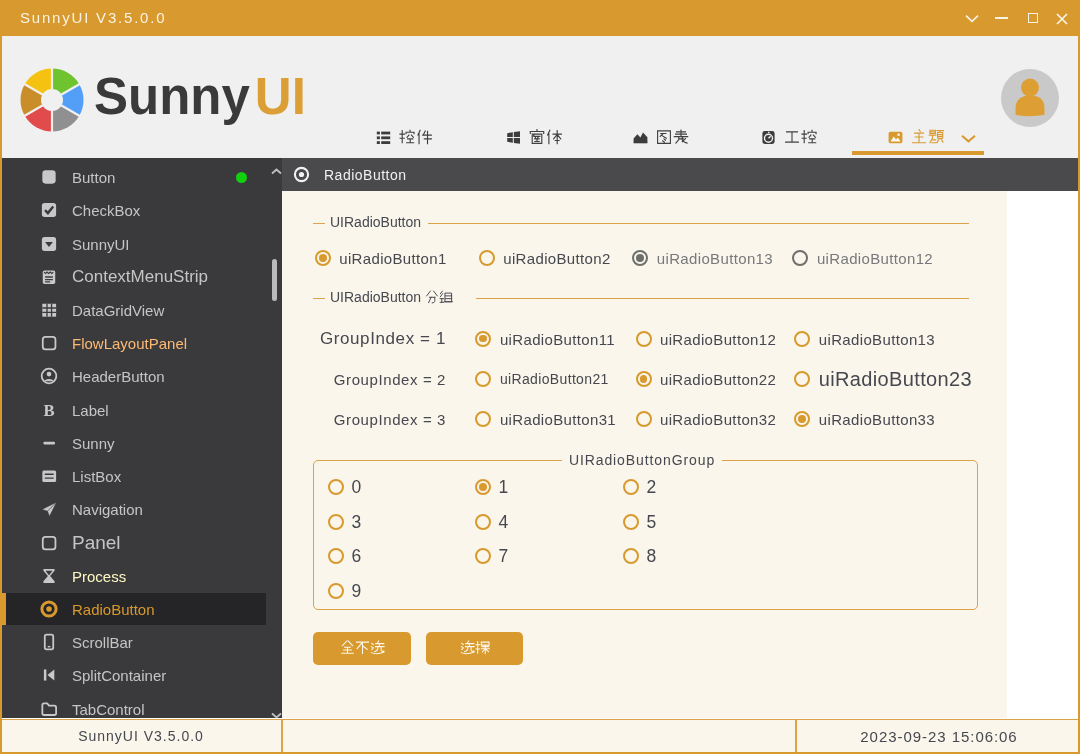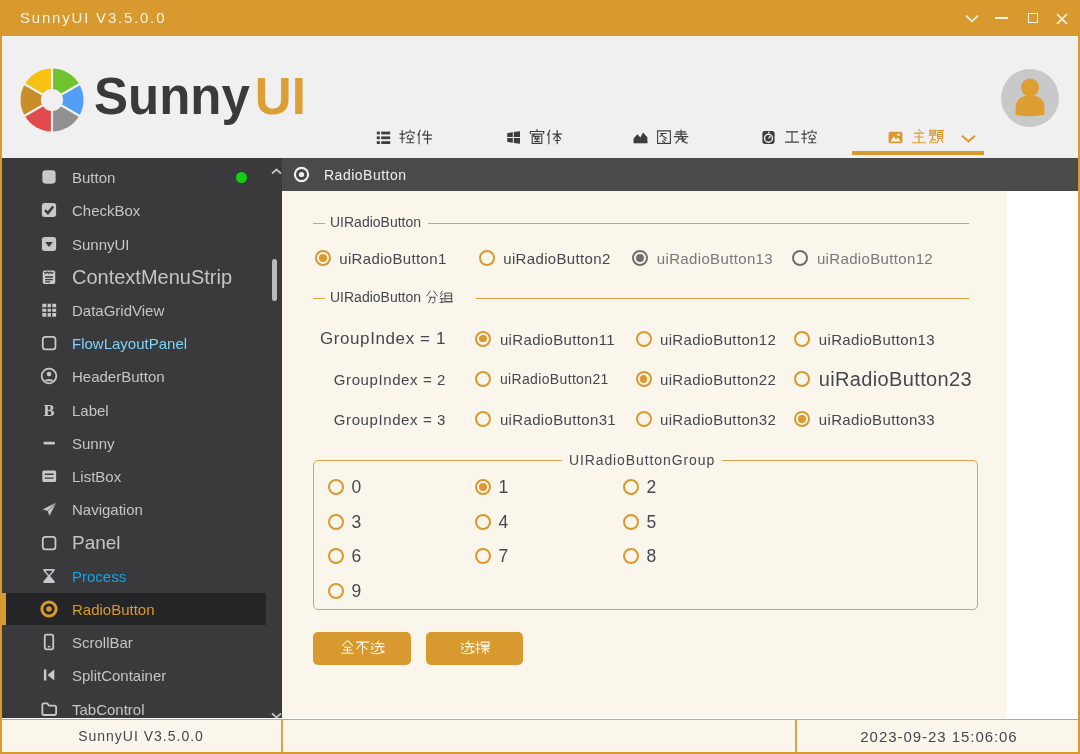--- a/index.html
+++ b/index.html
@@ -118,30 +118,30 @@
 <div class="a" style="left:37px;top:75.5px"><svg width="20" height="20" viewBox="0 0 18 18">
         <rect x="2.6" y="2.6" width="12.8" height="12.8" rx="2.5" fill="#C8C8C8"></rect>
         <path d="M5.5,7.2 H12.5 L9,11.6 Z" fill="#3A3A3C"></path>
       </svg></div>
 <div class="a" style="left:70px;top:85.5px;transform:translateY(-50%);font-size:15px;color:#C5C5C5">SunnyUI</div>
 <div class="a" style="left:37px;top:108.7px"><svg width="20" height="20" viewBox="0 0 18 18">
         <rect x="3.4" y="3.2" width="11.2" height="12" rx="1.5" fill="#C8C8C8"></rect>
         <path d="M4.5,4.6 l1.4,1.2 1.4,-1.2 1.4,1.2 1.4,-1.2 1.4,1.2 1.4,-1.2" stroke="#3A3A3C" stroke-width="1.1" fill="none"></path>
         <path d="M5.5,9 h7 M5.5,11.3 h7 M5.5,13.4 h4.5" stroke="#3A3A3C" stroke-width="1.2"></path>
       </svg></div>
-<div class="a" style="left:70px;top:118.7px;transform:translateY(-50%);font-size:20px;color:#C5C5C5">ContextMenuStrip</div>
+<div class="a" style="left:70px;top:118.7px;transform:translateY(-50%);font-size:17px;color:#C5C5C5">ContextMenuStrip</div>
 <div class="a" style="left:37px;top:141.9px"><svg width="20" height="20" viewBox="0 0 18 18">
         <rect x="3" y="3.4" width="12.4" height="11.6" fill="#C8C8C8"></rect>
         <path d="M3,7.2 H15.4 M3,11.2 H15.4 M7.2,3.4 V15 M11.3,3.4 V15" stroke="#3A3A3C" stroke-width="1.2"></path>
       </svg></div>
 <div class="a" style="left:70px;top:151.9px;transform:translateY(-50%);font-size:15px;color:#C5C5C5">DataGridView</div>
 <div class="a" style="left:37px;top:175.1px"><svg width="20" height="20" viewBox="0 0 18 18">
         <rect x="3.4" y="3.4" width="11.4" height="11.4" rx="2.4" stroke="#C8C8C8" stroke-width="1.6" fill="none"></rect>
       </svg></div>
-<div class="a" style="left:70px;top:185.1px;transform:translateY(-50%);font-size:15px;color:#7dd3fc">FlowLayoutPanel</div>
+<div class="a" style="left:70px;top:185.1px;transform:translateY(-50%);font-size:15px;color:#fdba74">FlowLayoutPanel</div>
 <div class="a" style="left:37px;top:208.4px"><svg width="20" height="20" viewBox="0 0 18 18">
         <circle cx="9" cy="9" r="6.6" stroke="#C8C8C8" stroke-width="1.6" fill="none"></circle>
         <circle cx="9" cy="7.3" r="2.1" fill="#C8C8C8"></circle>
         <path d="M4.9,13.8 C5.6,10.9 12.4,10.9 13.1,13.8" fill="#C8C8C8"></path>
       </svg></div>
 <div class="a" style="left:70px;top:218.4px;transform:translateY(-50%);font-size:15px;color:#C5C5C5">HeaderButton</div>
 <div class="a" style="left:37px;top:241.6px"><svg width="20" height="20" viewBox="0 0 18 18">
         <text x="9" y="14" font-family="Liberation Serif" font-size="15" font-weight="bold" text-anchor="middle" fill="#C8C8C8">B</text>
       </svg></div>
 <div class="a" style="left:70px;top:251.6px;transform:translateY(-50%);font-size:15px;color:#C5C5C5">Label</div>
@@ -159,21 +159,21 @@
       </svg></div>
 <div class="a" style="left:70px;top:351.3px;transform:translateY(-50%);font-size:15px;color:#C5C5C5">Navigation</div>
 <div class="a" style="left:37px;top:374.5px"><svg width="20" height="20" viewBox="0 0 18 18">
         <rect x="3.4" y="3.4" width="11.4" height="11.4" rx="2.4" stroke="#C8C8C8" stroke-width="1.6" fill="none"></rect>
       </svg></div>
 <div class="a" style="left:70px;top:384.5px;transform:translateY(-50%);font-size:19px;color:#C5C5C5">Panel</div>
 <div class="a" style="left:37px;top:407.8px"><svg width="20" height="20" viewBox="0 0 18 18">
         <path d="M4,2.6 h10 v1.6 l-4,4.8 4,4.8 v1.6 h-10 v-1.6 l4,-4.8 -4,-4.8 Z M4.6,4.4 h8.8" fill="#C8C8C8"></path>
         <path d="M5.8,4.3 h6.4 l-3.2,4 Z" fill="#3A3A3C"></path>
       </svg></div>
-<div class="a" style="left:70px;top:417.8px;transform:translateY(-50%);font-size:15px;color:#0ea5e9">Process</div>
+<div class="a" style="left:70px;top:417.8px;transform:translateY(-50%);font-size:15px;color:#fef9c3">Process</div>
 <div class="a" style="left:3px;top:434.8px;width:261px;height:32.5px;background:#252527"></div>
 <div class="a" style="left:0;top:434.8px;width:4px;height:32.5px;background:#D8992E"></div>
 <div class="a" style="left:37px;top:441.0px"><svg width="20" height="20" viewBox="0 0 18 18">
         <circle cx="9" cy="9" r="6.4" fill="none" stroke="#D8992E" stroke-width="2.7"></circle>
         <circle cx="9" cy="9" r="2.5" fill="#D8992E"></circle>
       </svg></div>
 <div class="a" style="left:70px;top:451.0px;transform:translateY(-50%);font-size:15px;color:#D8992E">RadioButton</div>
 <div class="a" style="left:37px;top:474.2px"><svg width="20" height="20" viewBox="0 0 18 18">
         <rect x="5.2" y="2.4" width="7.6" height="13.2" rx="1.6" stroke="#C8C8C8" stroke-width="1.6" fill="none"></rect>
         <path d="M7.8,13.2 h2.4" stroke="#C8C8C8" stroke-width="1.3"></path>

